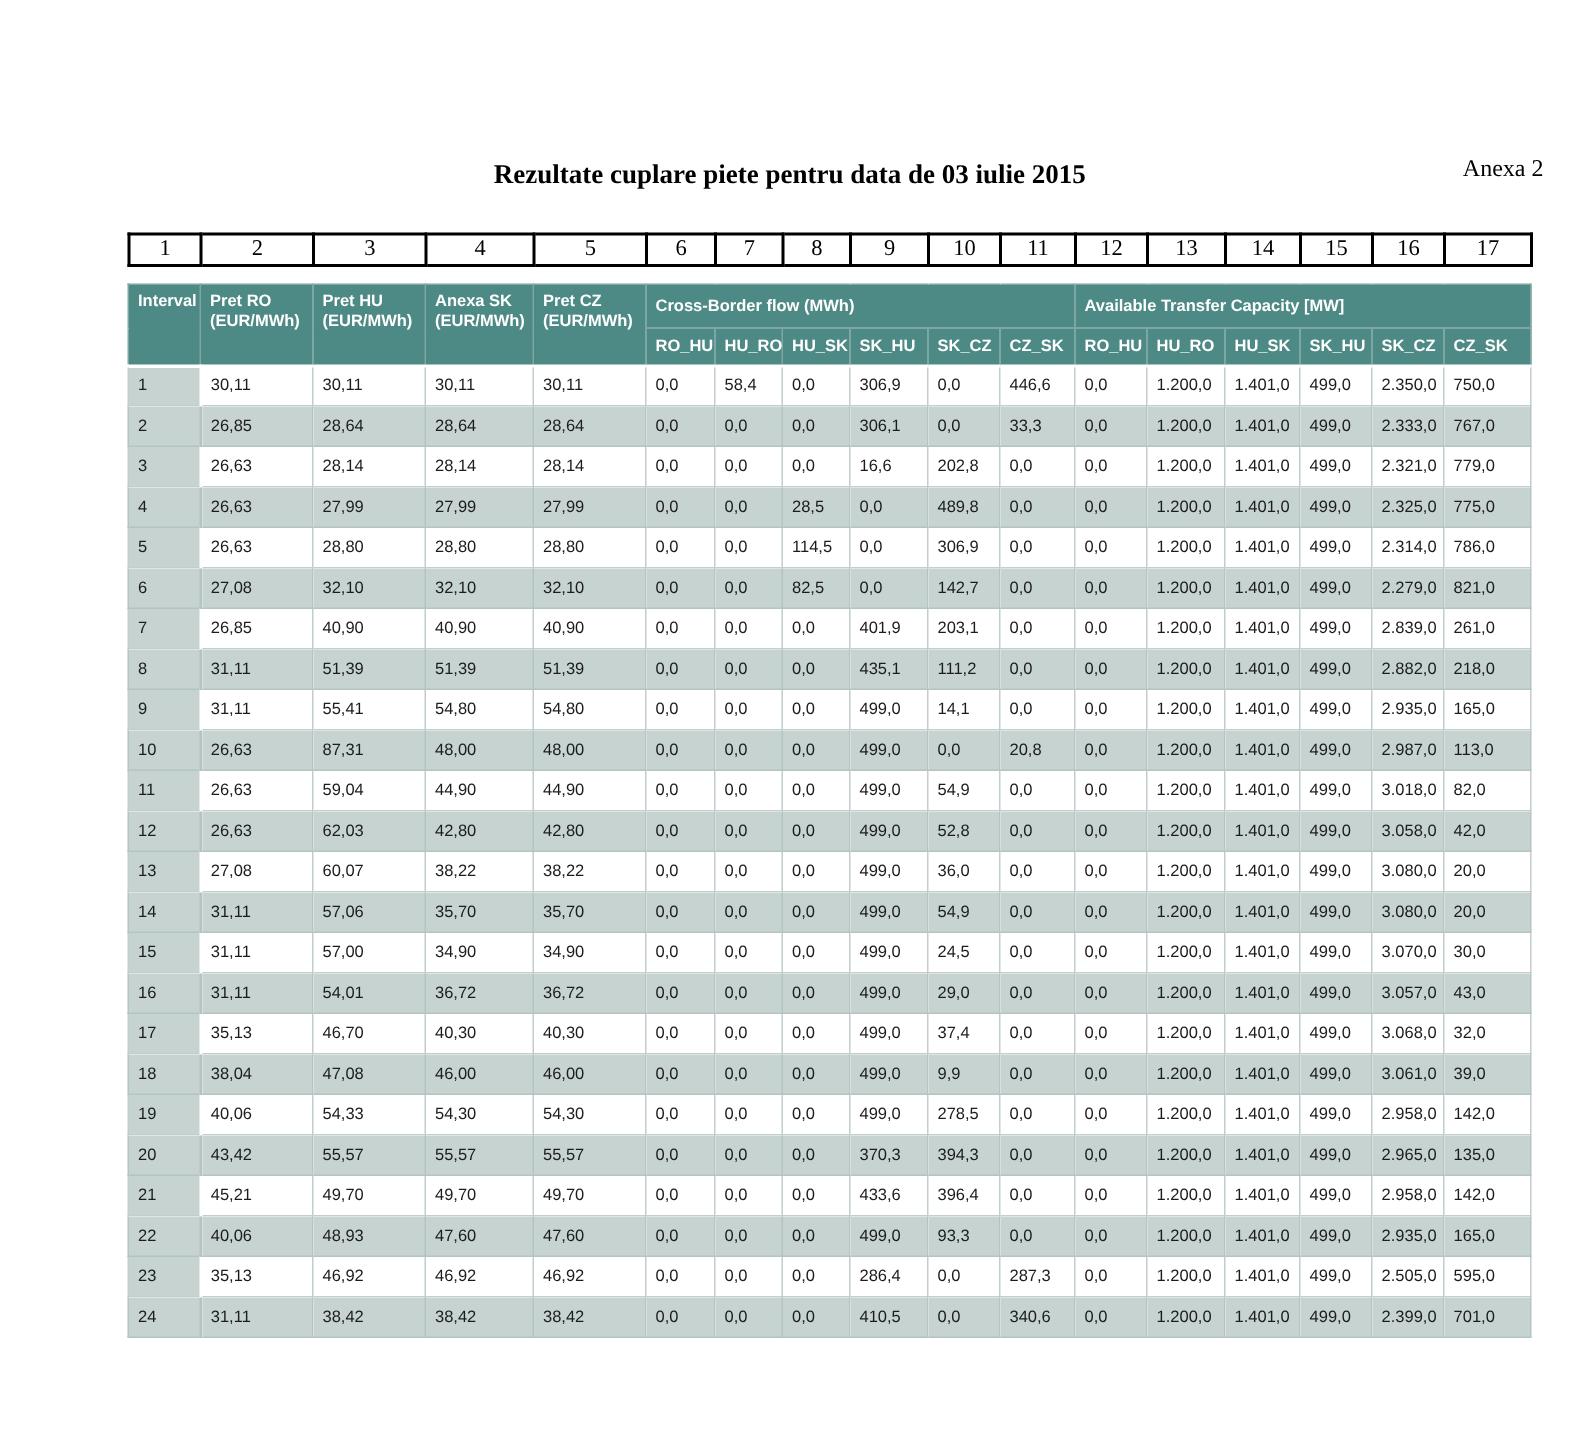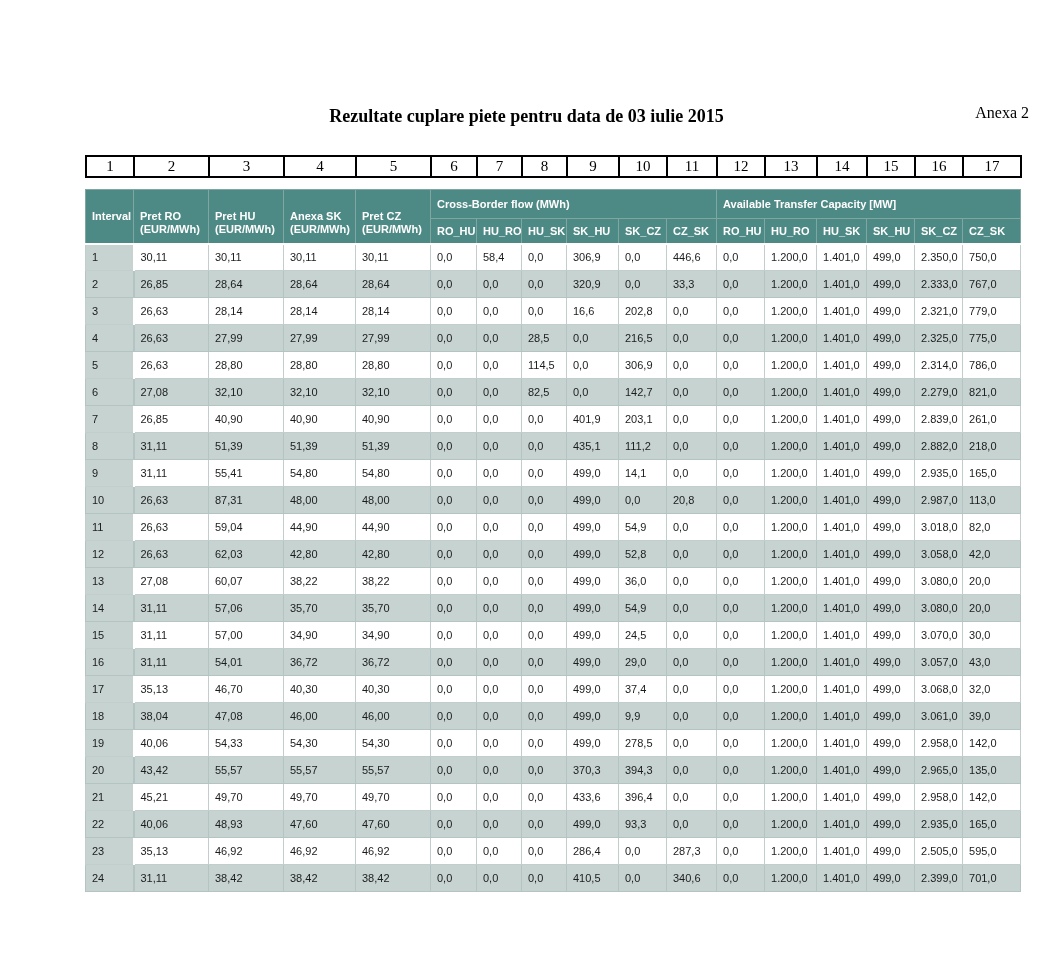--- a/index.html
+++ b/index.html
@@ -27,21 +27,21 @@
     border: 2px solid #000; height: 21px; padding: 0; text-align: center;
     font-family: "Liberation Serif", serif; font-size: 15px; color: #000; background: #fff;
   }
   .main { position: absolute; top: 189px; left: 85px; width: 935px; border: 1px solid #9db3b0; }
   .main th {
     background: #4E8A85; color: #ffffff; font-size: 11px; font-weight: bold;
     text-align: left; padding: 2px 3px 2px 6px; border: 1px solid #7fa6a1;
   }
   .main tr.hrow1 { height: 29px; }
   .main tr.hrow2 { height: 25px; }
-  .main th.span2 { vertical-align: top; padding-top: 20px; }
+  .main th.span2 { vertical-align: top; padding-top: 5px; }
   .main th .l { display: block; line-height: 13px; }
   .main th.grp { vertical-align: middle; }
   .main td {
     font-size: 11px; color: #1c1c1c; height: 27px; padding: 0 3px 0 6px;
     border: 1px solid #c2cecd; background: #ffffff; vertical-align: middle;
     white-space: nowrap; overflow: hidden;
   }
   .main tbody tr:nth-child(even) td { background: #C6D3D1; border-color: #b4c4c2; }
   .main td.ivl { background: #C6D3D1; border-right: 2px solid #ffffff; }
   .main tbody tr:first-child td { border-top: 2px solid #ffffff; }
@@ -177,21 +177,21 @@
         </tr>
         <tr>
           <td class="ivl">2</td>
           <td>26,85</td>
           <td>28,64</td>
           <td>28,64</td>
           <td>28,64</td>
           <td>0,0</td>
           <td>0,0</td>
           <td>0,0</td>
-          <td>320,9</td>
+          <td>306,1</td>
           <td>0,0</td>
           <td>33,3</td>
           <td>0,0</td>
           <td>1.200,0</td>
           <td>1.401,0</td>
           <td>499,0</td>
           <td>2.333,0</td>
           <td>767,0</td>
         </tr>
         <tr>
@@ -216,21 +216,21 @@
         <tr>
           <td class="ivl">4</td>
           <td>26,63</td>
           <td>27,99</td>
           <td>27,99</td>
           <td>27,99</td>
           <td>0,0</td>
           <td>0,0</td>
           <td>28,5</td>
           <td>0,0</td>
-          <td>216,5</td>
+          <td>489,8</td>
           <td>0,0</td>
           <td>0,0</td>
           <td>1.200,0</td>
           <td>1.401,0</td>
           <td>499,0</td>
           <td>2.325,0</td>
           <td>775,0</td>
         </tr>
         <tr>
           <td class="ivl">5</td>

